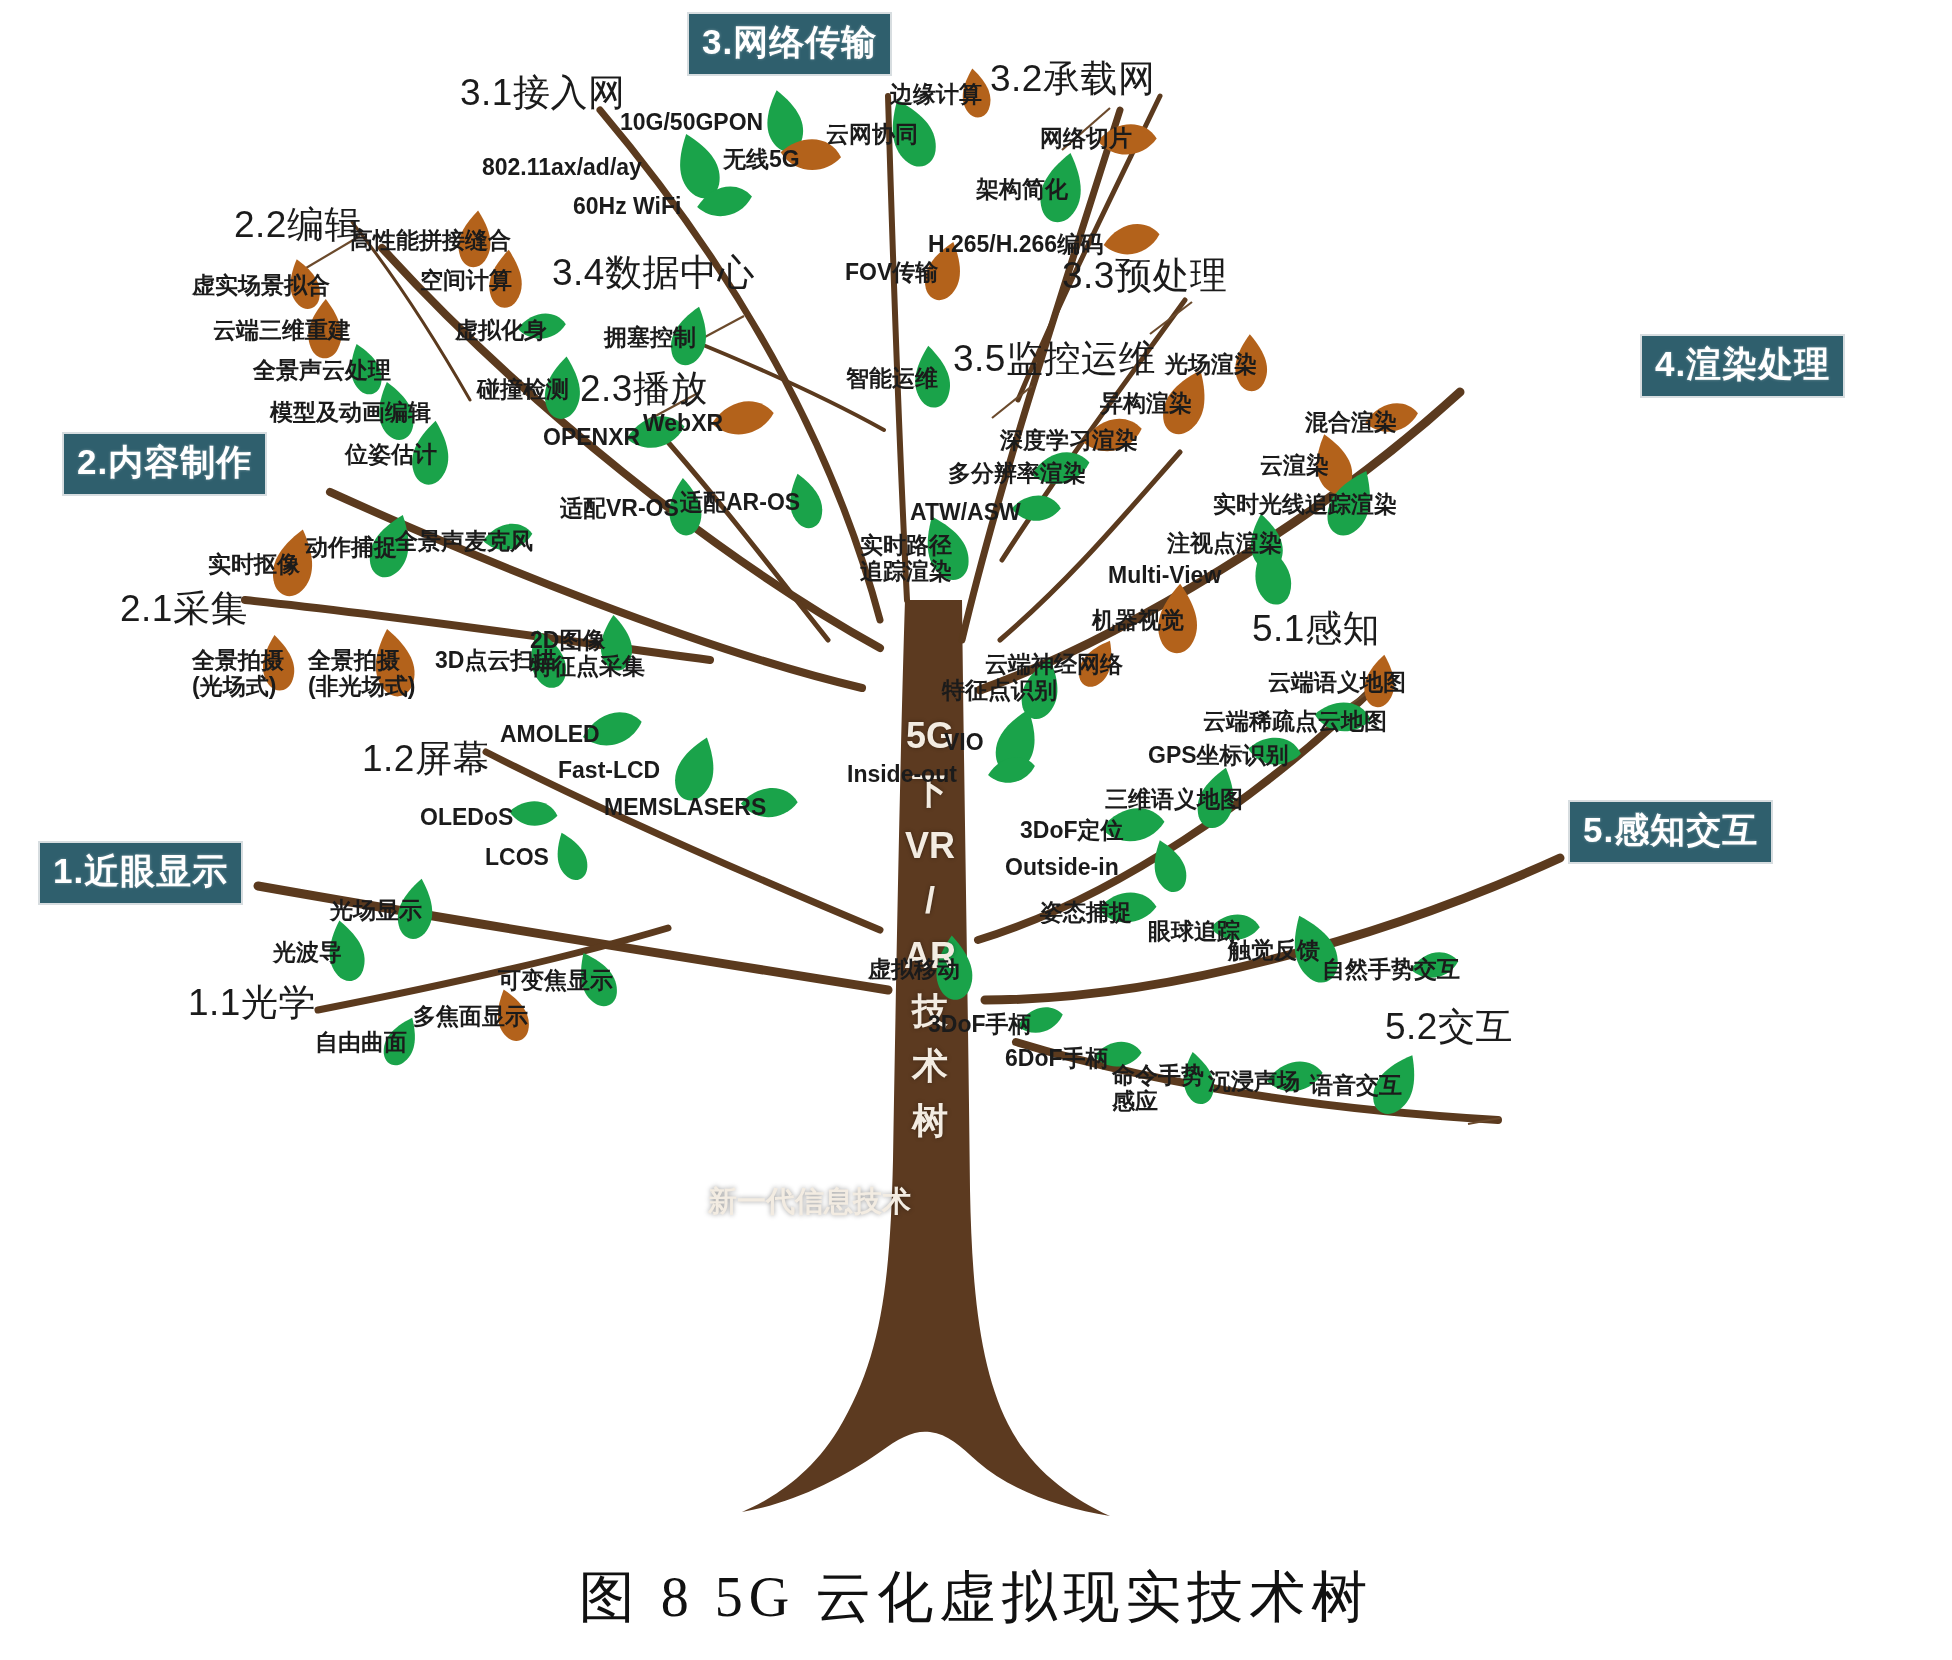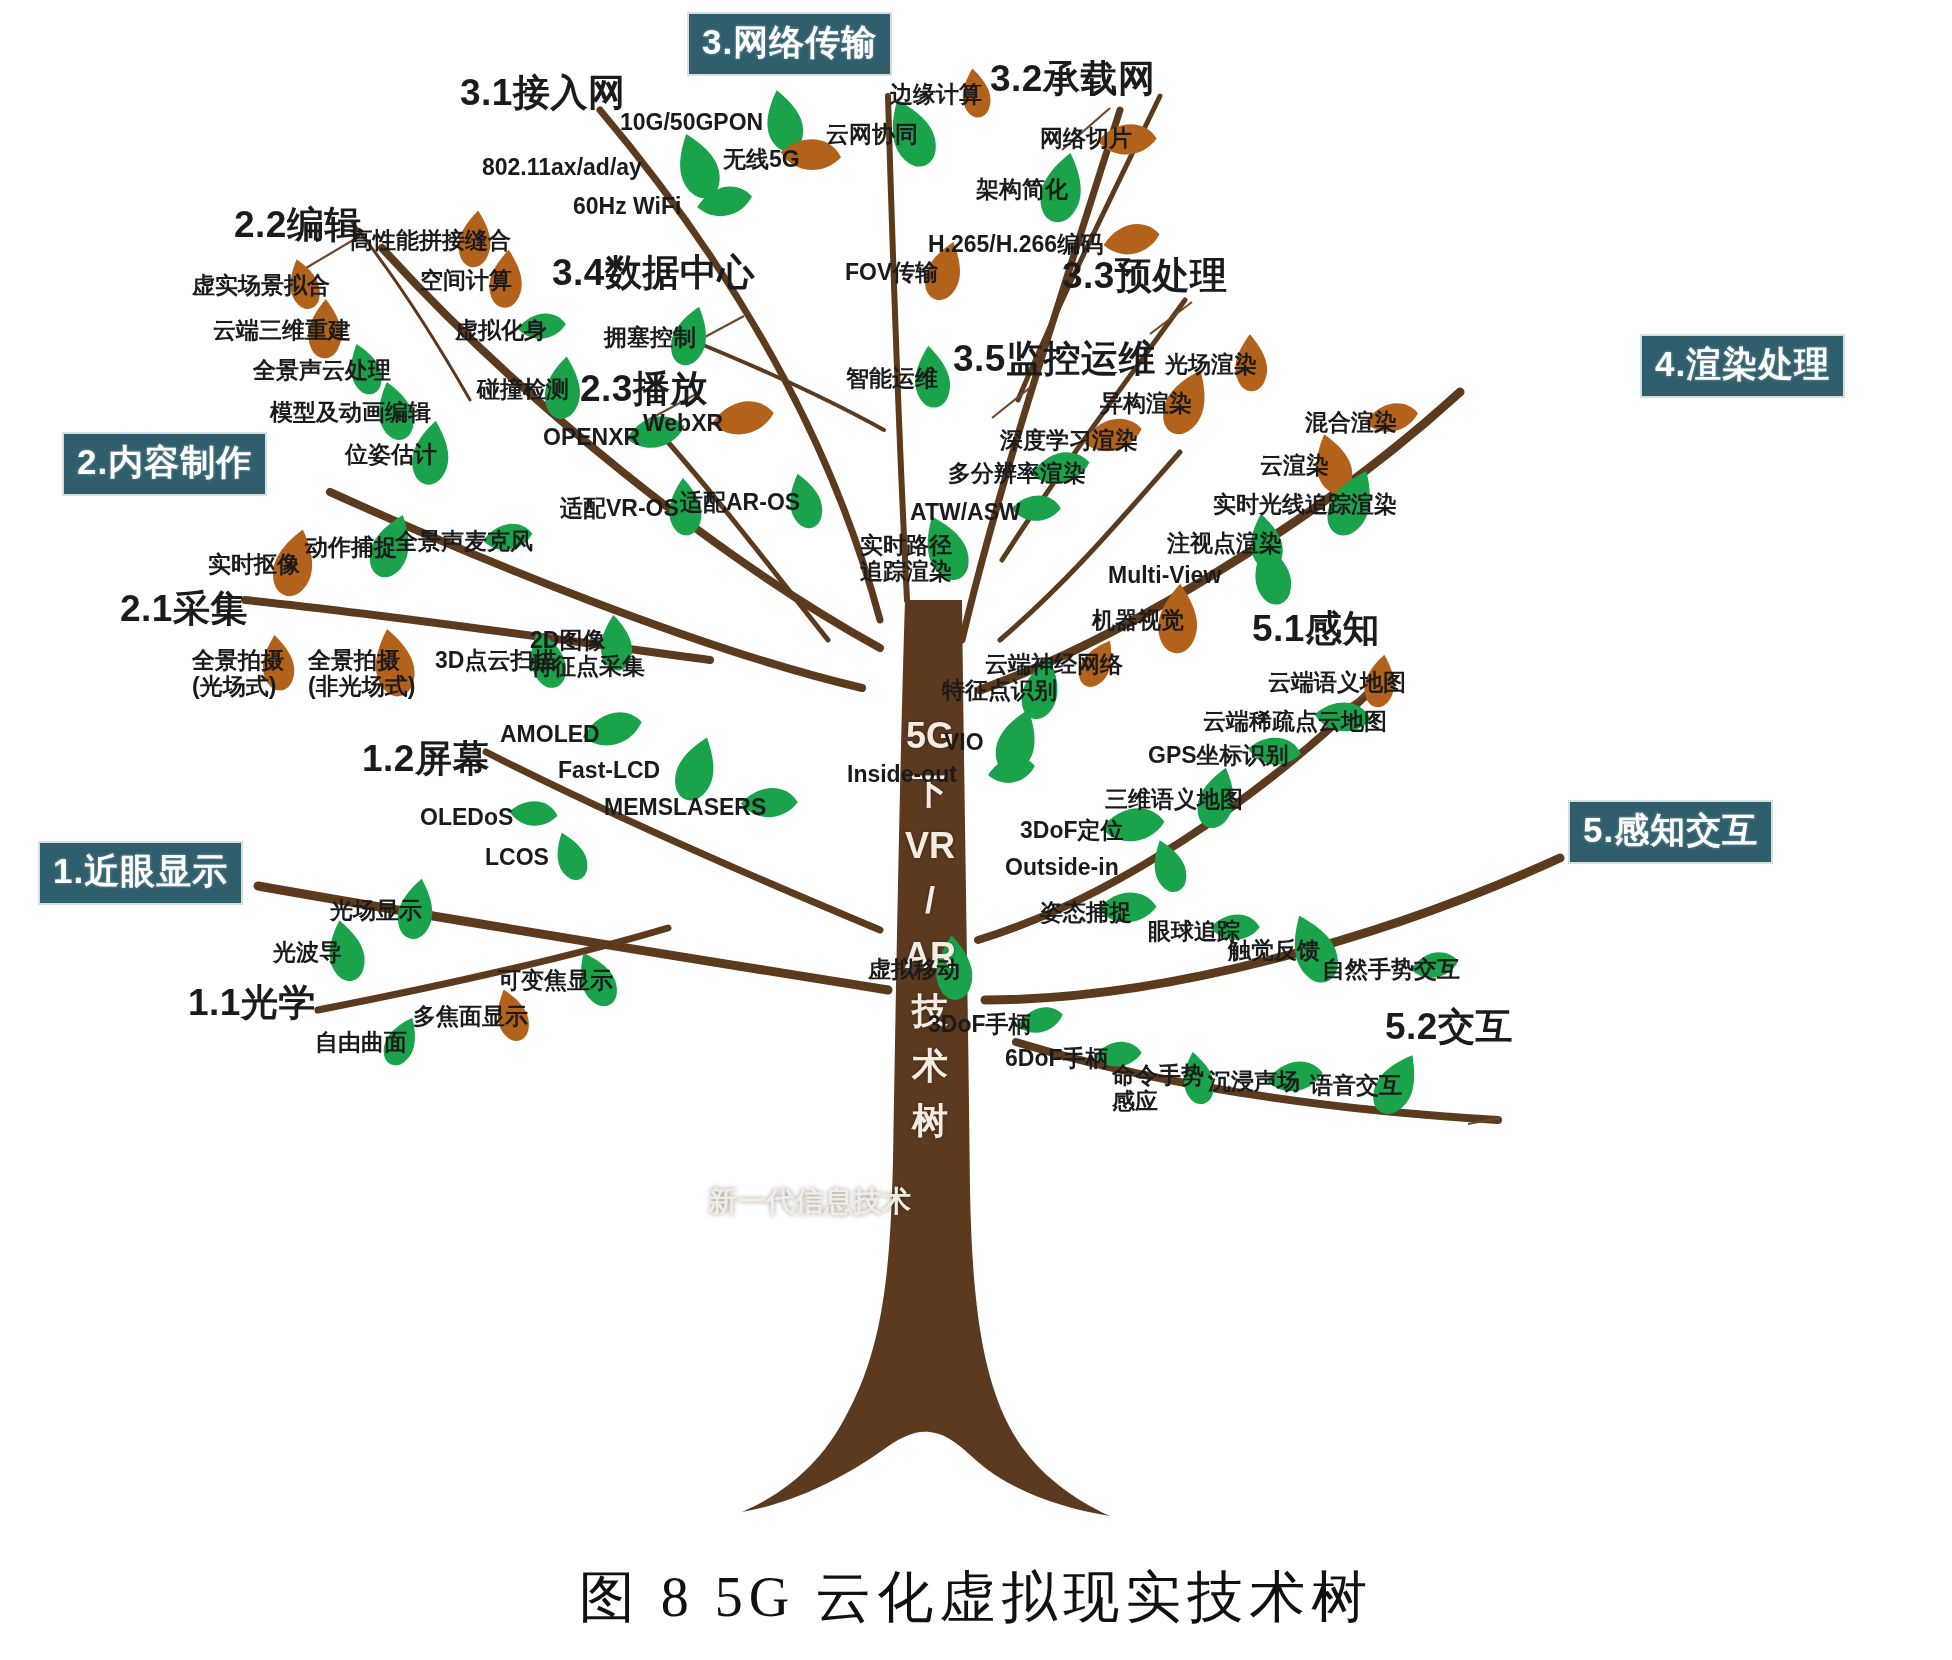--- a/index.html
+++ b/index.html
@@ -1,21 +1,21 @@
 <!DOCTYPE html>
 <html><head>
 <meta charset="utf-8">
 <style>
   html,body{margin:0;padding:0;background:#fff;}
   body{width:1952px;height:1660px;font-family:"Liberation Sans","DejaVu Sans",sans-serif;overflow:hidden;}
   #stage{position:relative;width:1952px;height:1660px;background:#fff;}
   svg#tree{position:absolute;left:0;top:0;width:1952px;height:1660px;}
   .lbl{position:absolute;color:#1b1b1b;font-weight:bold;white-space:pre;line-height:1.12;}
   .leafword{font-size:23px;font-weight:bold;}
-  .branchname{font-size:37px;font-weight:bold;letter-spacing:0.5px;}
+  .branchname{font-size:37px;font-weight:normal;letter-spacing:0.5px;}
   .secbox{position:absolute;background:#2f5f6d;color:#ffffff;font-size:35px;font-weight:bold;
           padding:5px 13px 8px 13px;border:2px solid #d7dde0;letter-spacing:1px;white-space:nowrap;
           text-shadow:0 0 3px rgba(255,255,255,.35);}
   .trunkchar{position:absolute;color:#f3ece2;font-size:36px;font-weight:bold;text-align:center;
              width:60px;line-height:1.0;text-shadow:0 0 4px rgba(0,0,0,.35);}
   .rootlbl{position:absolute;color:#f3ece2;font-size:29px;font-weight:bold;white-space:nowrap;
            text-shadow:0 0 5px rgba(0,0,0,.4);}
   .caption{position:absolute;left:0;right:0;top:1560px;text-align:center;
            font-family:"Liberation Serif","DejaVu Serif",serif;font-size:56px;color:#111;letter-spacing:6px;}
 </style>

